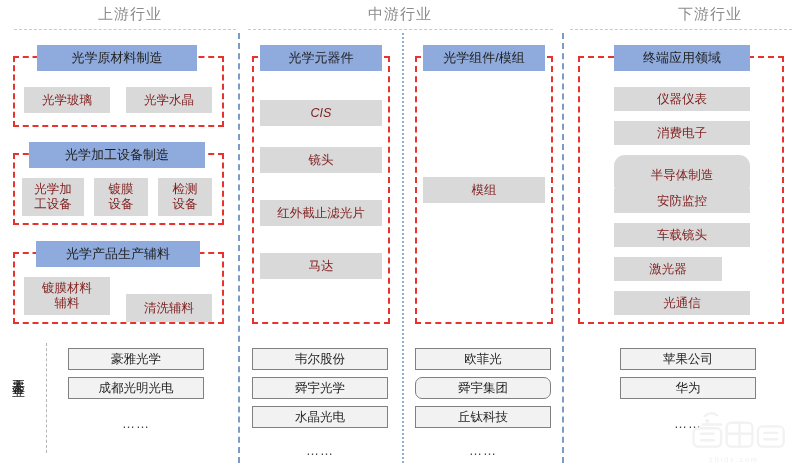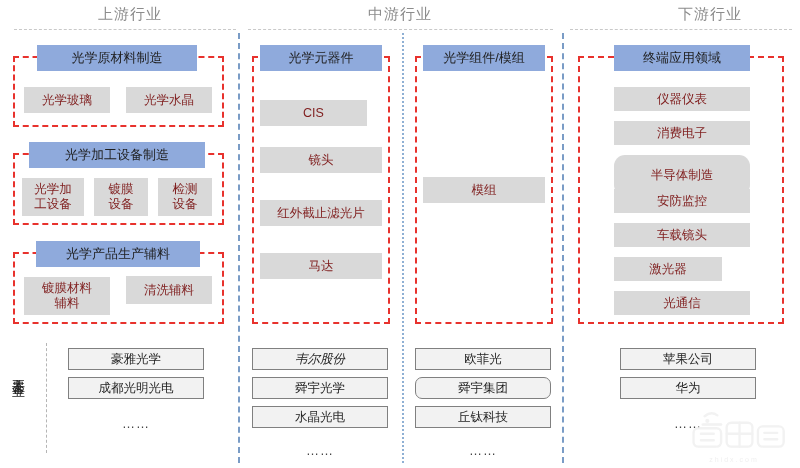--- a/index.html
+++ b/index.html
@@ -163,25 +163,25 @@
 工设备</div>
   <div class="chip" style="left:94px;top:178px;width:54px;height:38px;">镀膜
 设备</div>
   <div class="chip" style="left:158px;top:178px;width:54px;height:38px;">检测
 设备</div>
 
   <div class="group" style="left:13px;top:252px;width:211px;height:72px;"></div>
   <div class="hdr" style="left:36px;top:241px;width:164px;height:26px;">光学产品生产辅料</div>
   <div class="chip" style="left:24px;top:277px;width:86px;height:38px;">镀膜材料
 辅料</div>
-  <div class="chip" style="left:126px;top:276px;width:86px;height:28px;">清洗辅料</div>
+  <div class="chip" style="left:126px;top:294px;width:86px;height:28px;">清洗辅料</div>
 
   <div class="group" style="left:252px;top:56px;width:138px;height:268px;"></div>
   <div class="hdr" style="left:260px;top:45px;width:122px;height:26px;">光学元器件</div>
-  <div class="chip" style="left:260px;top:100px;width:107px;height:26px;">CIS</div>
+  <div class="chip" style="left:260px;top:100px;width:122px;height:26px;font-style:italic;">CIS</div>
   <div class="chip" style="left:260px;top:147px;width:122px;height:26px;">镜头</div>
   <div class="chip" style="left:260px;top:253px;width:122px;height:26px;">马达</div>
   <div class="chip" style="left:260px;top:200px;width:122px;height:26px;">红外截止滤光片</div>
 
   <div class="group" style="left:415px;top:56px;width:138px;height:268px;"></div>
   <div class="hdr" style="left:423px;top:45px;width:122px;height:26px;">光学组件/模组</div>
   <div class="chip" style="left:423px;top:177px;width:122px;height:26px;">模组</div>
 
   <div class="group" style="left:578px;top:56px;width:206px;height:268px;"></div>
   <div class="hdr" style="left:614px;top:45px;width:136px;height:26px;">终端应用领域</div>
@@ -192,21 +192,21 @@
   <div class="chip" style="left:614px;top:223px;width:136px;height:24px;">车载镜头</div>
   <div class="chip" style="left:614px;top:257px;width:108px;height:24px;">激光器</div>
   <div class="chip" style="left:614px;top:291px;width:136px;height:24px;">光通信</div>
 
   <div class="vlabel" style="left:12px;top:368px;">主要企业</div>
 
   <div class="company" style="left:68px;top:348px;width:136px;height:22px;">豪雅光学</div>
   <div class="company" style="left:68px;top:377px;width:136px;height:22px;">成都光明光电</div>
   <div class="ellipsis" style="left:68px;top:416px;width:136px;">……</div>
 
-  <div class="company" style="left:252px;top:348px;width:136px;height:22px;font-style:italic;">韦尔股份</div>
+  <div class="company" style="left:252px;top:348px;width:136px;height:22px;">韦尔股份</div>
   <div class="company" style="left:252px;top:377px;width:136px;height:22px;">舜宇光学</div>
   <div class="company" style="left:252px;top:406px;width:136px;height:22px;">水晶光电</div>
   <div class="ellipsis" style="left:252px;top:443px;width:136px;">……</div>
 
   <div class="company" style="left:415px;top:348px;width:136px;height:22px;">欧菲光</div>
   <div class="company" style="left:415px;top:377px;width:136px;height:22px;border-radius:7px;">舜宇集团</div>
   <div class="company" style="left:415px;top:406px;width:136px;height:22px;">丘钛科技</div>
   <div class="ellipsis" style="left:415px;top:443px;width:136px;">……</div>
 
   <div class="company" style="left:620px;top:348px;width:136px;height:22px;">苹果公司</div>

